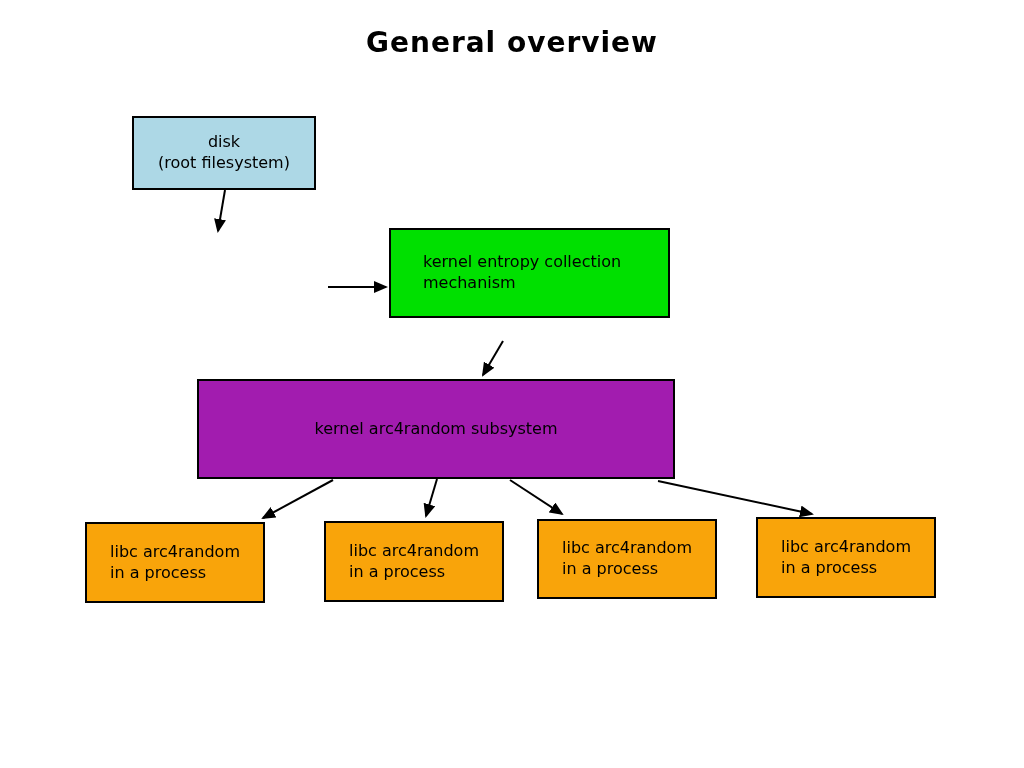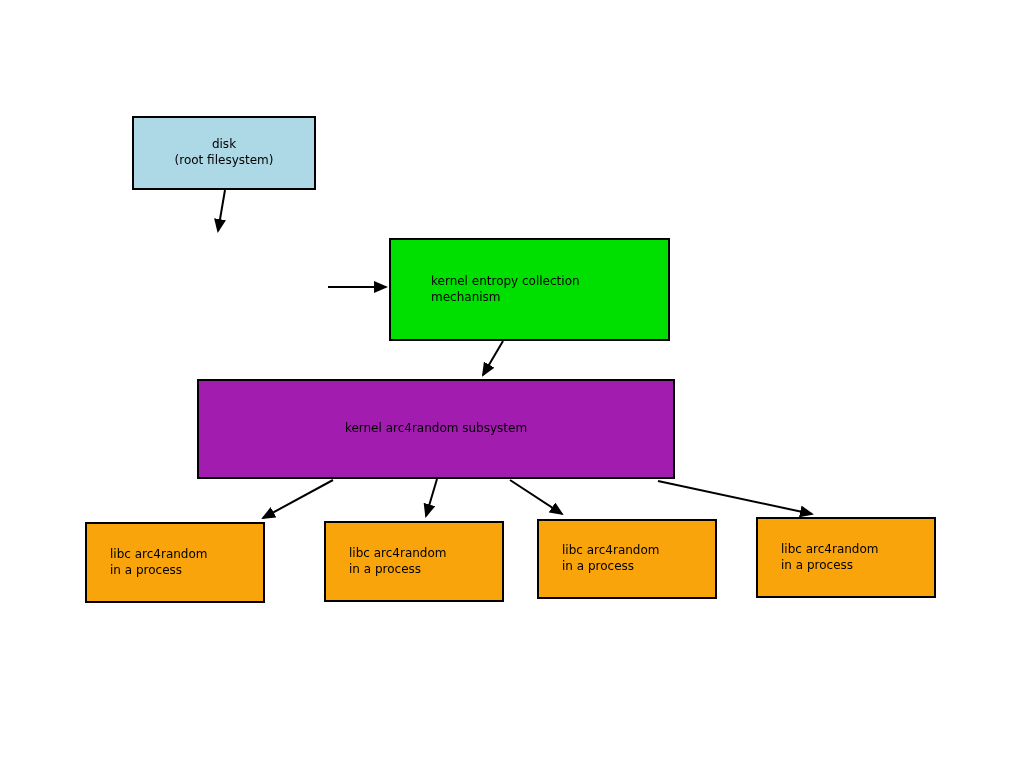--- a/index.html
+++ b/index.html
@@ -33,47 +33,48 @@
     width: 1024px;
     height: 768px;
     pointer-events: none;
   }
   .node {
     position: absolute;
     box-sizing: border-box;
     border: 2px solid #000000;
     display: flex;
     align-items: center;
-    font-size: 12px;
+    font-size: 16px;
     line-height: 1.3;
     color: #000000;
     white-space: pre-line;
   }
   .node.center {
     justify-content: center;
     text-align: center;
   }
   .node-disk      { left: 132px; top: 116px; width: 184px; height: 74px; }
   .node-bootblock { left: 93px;  top: 235px; width: 235px; height: 103px; padding-left: 18px; }
-  .node-entropy   { left: 389px; top: 238px; width: 281px; height: 103px; padding-left: 40px; }
+  .node-entropy   { left: 389px; top: 228px; width: 281px; height: 90px; padding-left: 32px; }
   .node-arc4      { left: 197px; top: 379px; width: 478px; height: 100px; }
   .node-libc-1    { left: 85px;  top: 522px; width: 180px; height: 81px; padding-left: 23px; }
   .node-libc-2    { left: 324px; top: 521px; width: 180px; height: 81px; padding-left: 23px; }
   .node-libc-3    { left: 537px; top: 519px; width: 180px; height: 80px; padding-left: 23px; }
   .node-libc-4    { left: 756px; top: 517px; width: 180px; height: 81px; padding-left: 23px; }
   .edge-line {
     stroke-width: 2px;
     fill: none;
   }
 </style>
 </head>
 <body>
 
 <div class="slide">
 
+  <div class="slide-title">General overview</div>
 
   <svg class="arrow-layer" width="1024" height="768" viewBox="0 0 1024 768" xmlns="http://www.w3.org/2000/svg">
     <defs>
       <marker id="arrowhead" markerUnits="userSpaceOnUse" markerWidth="14" markerHeight="12" viewBox="0 0 14 12" refX="12" refY="6" orient="auto">
         <path d="M0,0 L14,6 L0,12 Z" style="fill: rgb(0, 0, 0);"></path>
       </marker>
     </defs>
     <g style="stroke: rgb(0, 0, 0);">
       <line class="edge-line" x1="225" y1="190" x2="218" y2="231" marker-end="url(#arrowhead)"></line>
       <line class="edge-line" x1="328" y1="287" x2="386" y2="287" marker-end="url(#arrowhead)"></line>

